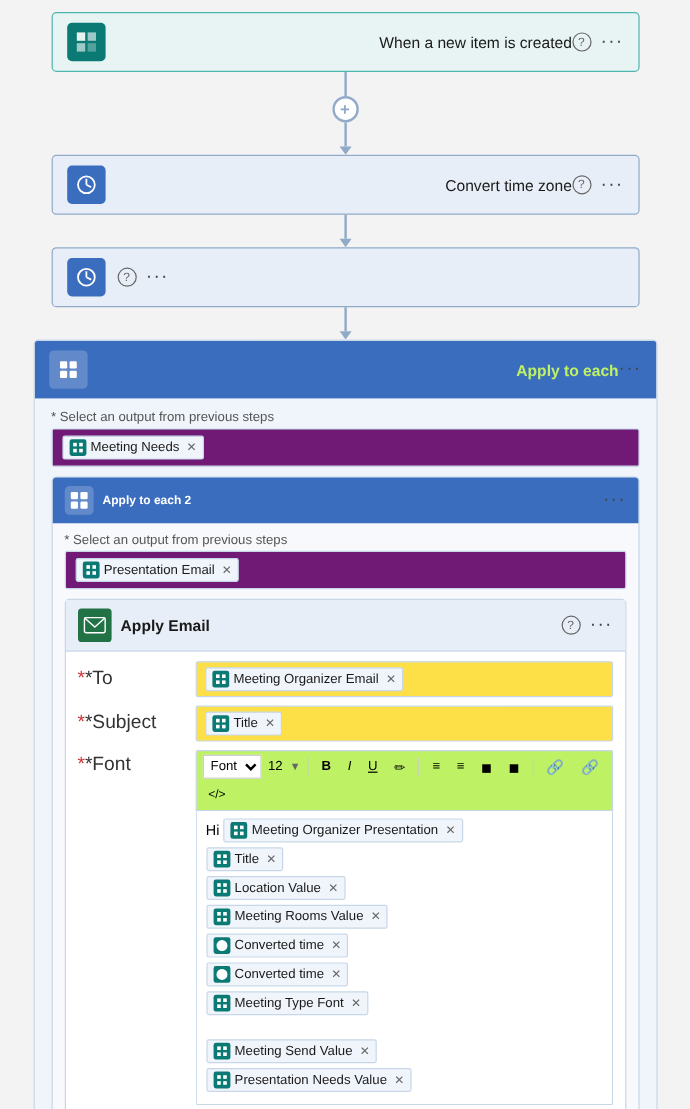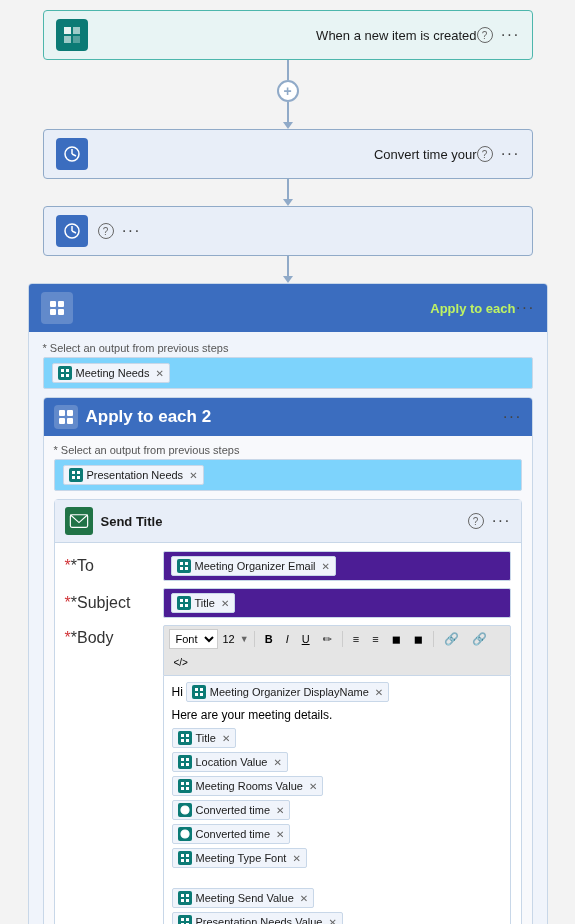--- a/index.html
+++ b/index.html
@@ -126,21 +126,21 @@
       margin-bottom: 8px;
     }
 
     .field-label {
       font-size: 11px;
       color: #555;
       margin-bottom: 3px;
     }
 
     .field-input {
-      background: #7dd3fc;
+      background: #701a75;
       border: 1px solid #c8d7e8;
       border-radius: 2px;
       padding: 5px 8px;
       min-height: 30px;
       display: flex;
       align-items: center;
       flex-wrap: wrap;
       gap: 4px;
       width: 100%;
     }
@@ -257,41 +257,42 @@
       color: #333;
       width: 90px;
       flex-shrink: 0;
       padding-top: 6px;
     }
 
     .email-field-label .req { color: #d13438; }
 
     .email-field-value {
       flex: 1;
-      background: #4c1d95;
+      background: #fde047;
       border: 1px solid #c8d7e8;
       border-radius: 2px;
       padding: 4px 7px;
       min-height: 28px;
       display: flex;
       align-items: center;
       flex-wrap: wrap;
       gap: 3px;
     }
 
     
     .rich-toolbar {
       display: flex;
       align-items: center;
       gap: 3px;
       padding: 3px 5px;
       border: 1px solid #c8d7e8;
       border-radius: 2px 2px 0 0;
-      background: #e5e5e5;
+      background: #bef264;
       flex-wrap: wrap;
+      justify-content: space-between;
     }
 
     .rich-select {
       font-size: 11px;
       border: 1px solid #ccc;
       background: white;
       padding: 1px 2px;
       height: 20px;
     }
 
@@ -405,21 +406,21 @@
   </div>
 
   <div class="step-card action">
     <div class="step-icon icon-blue">
       <svg viewBox="0 0 18 18" xmlns="http://www.w3.org/2000/svg">
         <circle cx="9" cy="9" r="7" stroke="white" stroke-width="1.5" fill="none"></circle>
         <line x1="9" y1="4" x2="9" y2="9" stroke="white" stroke-width="1.5"></line>
         <line x1="9" y1="9" x2="13" y2="11" stroke="white" stroke-width="1.5"></line>
       </svg>
     </div>
-    <span class="step-label">Convert time your</span>
+    <span class="step-label">Convert time zone</span>
     <div class="step-actions">
       <span class="help-icon">?</span>
       <span class="dots-btn">···</span>
     </div>
   </div>
 
   <div class="connector-wrap">
     <div class="connector-line"></div>
     <div class="arrow-down"></div>
   </div>
@@ -478,51 +479,51 @@
       <div class="nested-container">
         <div class="nested-header">
           <div class="step-icon" style="background:rgba(255,255,255,0.2); margin-right:8px; width:24px; height:24px;">
             <svg viewBox="0 0 18 18" fill="white" xmlns="http://www.w3.org/2000/svg" width="14" height="14">
               <rect x="2" y="2" width="6" height="6" rx="1"></rect>
               <rect x="10" y="2" width="6" height="6" rx="1"></rect>
               <rect x="2" y="10" width="6" height="6" rx="1"></rect>
               <rect x="10" y="10" width="6" height="6" rx="1"></rect>
             </svg>
           </div>
-          <span style="flex:1; font-size:17px; font-weight:600;">Apply to each 2</span>
+          <span style="flex:1; font-size:10px; font-weight:600;">Apply to each 2</span>
           <span class="dots-btn">···</span>
         </div>
         <div class="nested-body">
           <div class="field-row">
             <div class="field-label">* Select an output from previous steps</div>
             <div class="field-input">
               <span class="token-chip">
                 <span class="token-icon teal">
                   <svg viewBox="0 0 10 10">
                       <rect x="1" y="1" width="3" height="3"></rect>
                       <rect x="6" y="1" width="3" height="3"></rect>
                       <rect x="1" y="6" width="3" height="3"></rect>
                       <rect x="6" y="6" width="3" height="3"></rect>
                     </svg>
                 </span>
-                <span>Presentation Needs</span>
+                <span>Presentation Email</span>
                 <span class="token-x">✕</span>
               </span>
             </div>
           </div>
 
           <div class="send-email-card">
             <div class="email-header">
               <div class="email-icon">
                 <svg viewBox="0 0 28 28" fill="white" xmlns="http://www.w3.org/2000/svg" width="22" height="22">
                   <rect x="3" y="6" width="22" height="16" rx="2" fill="none" stroke="white" stroke-width="1.5"></rect>
                   <polyline points="3,6 14,16 25,6" fill="none" stroke="white" stroke-width="1.5"></polyline>
                 </svg>
               </div>
-              <span class="email-header-label">Send Title</span>
+              <span class="email-header-label">Apply Email</span>
               <span class="help-icon" style="margin-right:8px;">?</span>
               <span class="dots-btn">···</span>
             </div>
             <div class="email-body">
 
               <div class="email-field-row">
                 <div class="email-field-label">
                   <span class="req">*</span><span>*To</span>
                 </div>
                 <div class="email-field-value">
@@ -556,21 +557,21 @@
                         </svg>
                     </span>
                     <span>Title</span>
                     <span class="token-x">✕</span>
                   </span>
                 </div>
               </div>
 
               <div class="email-field-row" style="align-items:flex-start;">
                 <div class="email-field-label" style="padding-top:4px;">
-                  <span class="req">*</span><span>*Body</span>
+                  <span class="req">*</span><span>*Font</span>
                 </div>
                 <div style="flex:1;">
 
                   <div class="rich-toolbar">
                     <select class="rich-select">
                       <option>Font</option>
                     </select>
                     <span style="font-size:11px; margin:0 2px;">12</span>
                     <span style="font-size:9px; color:#666;">▼</span>
                     <div class="toolbar-divider"></div>
@@ -601,28 +602,25 @@
                       <span>Hi</span>
                       <span class="token-chip">
                         <span class="token-icon teal">
                           <svg viewBox="0 0 10 10">
                               <rect x="1" y="1" width="3" height="3"></rect>
                               <rect x="6" y="1" width="3" height="3"></rect>
                               <rect x="1" y="6" width="3" height="3"></rect>
                               <rect x="6" y="6" width="3" height="3"></rect>
                             </svg>
                         </span>
-                        <span>Meeting Organizer DisplayName</span>
-                        <span class="token-x">✕</span>
-                      </span>
-                    </div>
-
-                    <div class="rich-line">
-                      <span>Here are your meeting details.</span>
-                    </div>
+                        <span>Meeting Organizer Presentation</span>
+                        <span class="token-x">✕</span>
+                      </span>
+                    </div>
+
 
                     <div class="rich-line">
                       <span class="token-chip">
                         <span class="token-icon teal">
                             <svg viewBox="0 0 10 10">
                               <rect x="1" y="1" width="3" height="3"></rect>
                               <rect x="6" y="1" width="3" height="3"></rect>
                               <rect x="1" y="6" width="3" height="3"></rect>
                               <rect x="6" y="6" width="3" height="3"></rect>
                             </svg>

